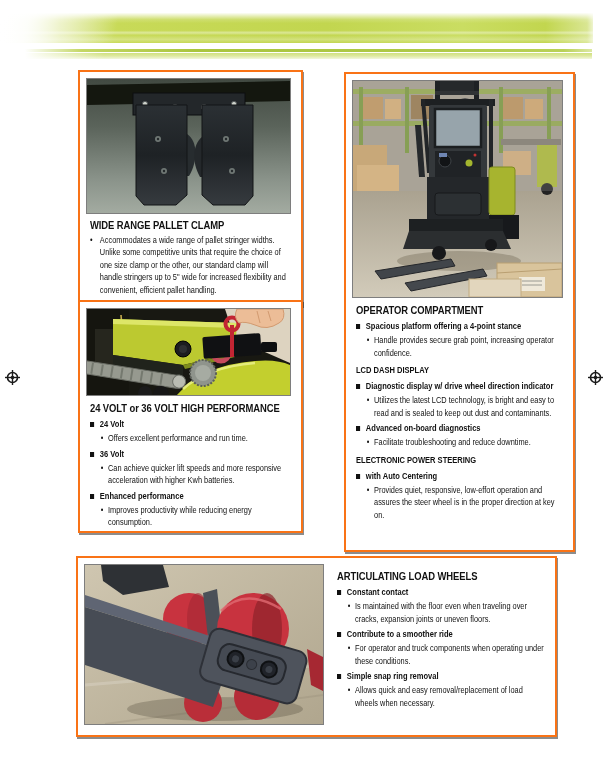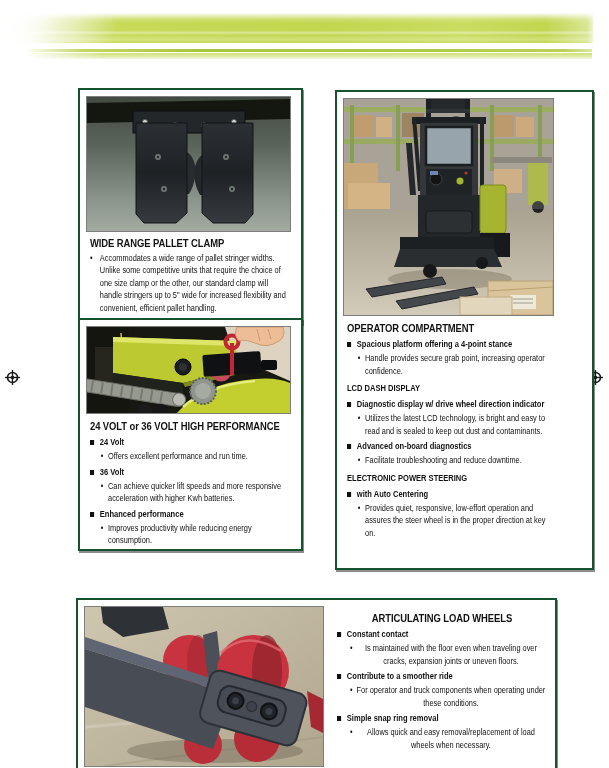--- a/index.html
+++ b/index.html
@@ -17,26 +17,26 @@
   .stripe-soft{position:absolute;left:25px;top:53px;width:567px;height:6px;
     background:
       linear-gradient(90deg,#ffffff 0%,rgba(255,255,255,0) 14%),
       linear-gradient(180deg,#cfe080 0%,#dde89c 45%,#f2f7dd 100%);}
 
   .regmark{position:absolute;width:15px;height:15px;}
   .regmark.left{left:5px;top:370px;}
   .regmark.right{left:588px;top:370px;}
 
   
-  .panel{position:absolute;background:#fff;border:2px solid #14532d;
-         box-shadow:1px 2px 0 rgba(25,25,25,.5);overflow:hidden;margin-top:18px;}
+  .panel{position:absolute;background:#fff;border:2px solid #f97316;
+         box-shadow:1px 2px 0 rgba(25,25,25,.5);overflow:hidden;}
   .p1{left:78px;top:70px;width:221px;height:232px;}
   .p2{left:78px;top:300px;width:221px;height:229px;}
-  .p3{left:335px;top:72px;width:227px;height:476px;padding-left:28px;}
-  .p4{left:76px;top:580px;width:477px;height:177px;text-align:center;}
+  .p3{left:344px;top:72px;width:227px;height:476px;}
+  .p4{left:76px;top:556px;width:477px;height:177px;}
 
   .photo{position:absolute;left:7px;top:7px;outline:1px solid rgba(20,20,20,.55);display:block;}
 
   
   .txt{position:absolute;transform:scaleX(.82);transform-origin:0 0;}
   .txt-l{left:10px;width:240px;}
   .txt-r{left:10px;width:250px;}
   .txt-b{left:259px;top:11px;width:256px;}
   .p1 .txt{top:146px;} .p2 .txt{top:99px;} .p3 .txt{top:229px;}
 

